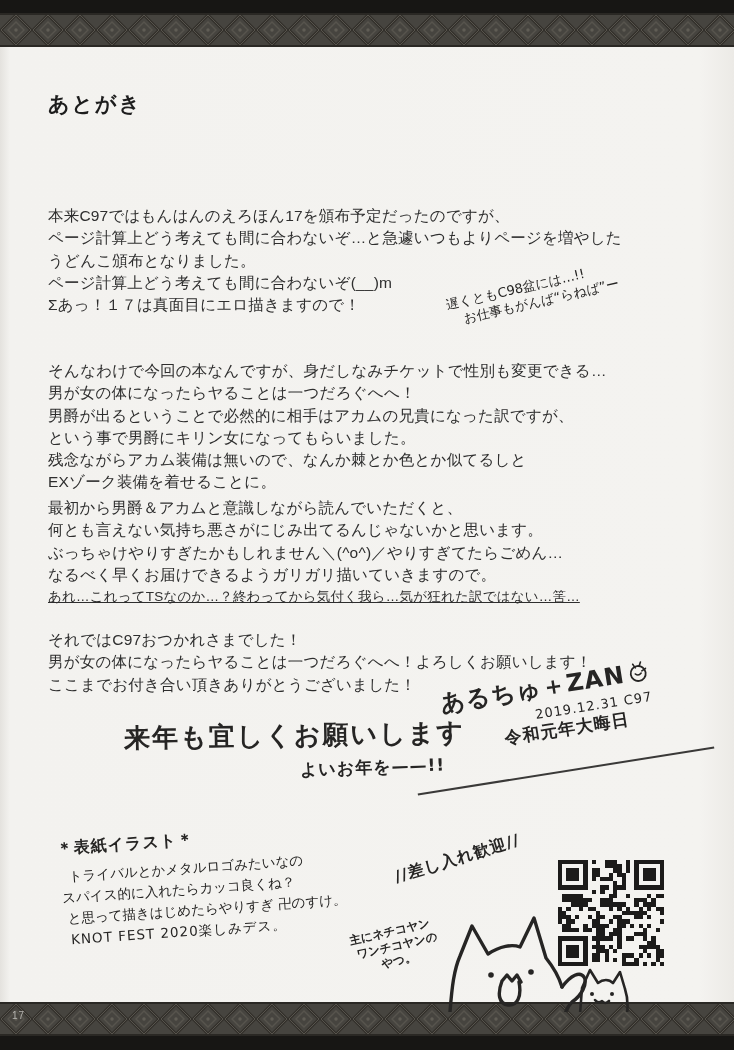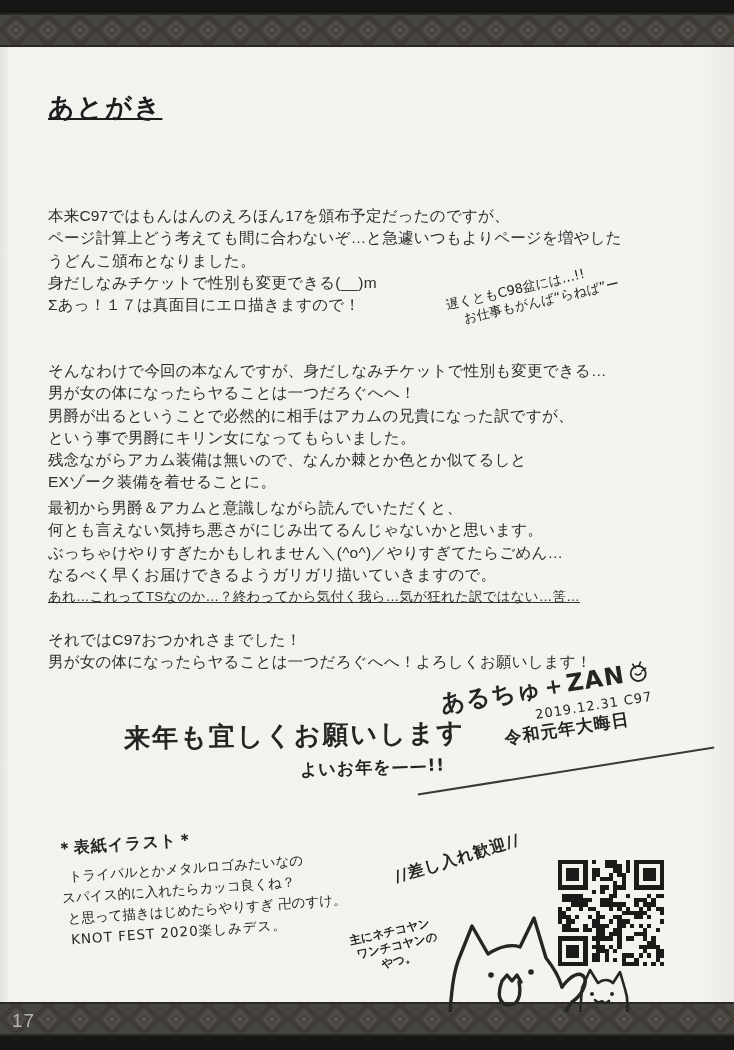--- a/index.html
+++ b/index.html
@@ -8,25 +8,25 @@
        font-family:"Liberation Sans","DejaVu Sans",sans-serif;color:#2b2b2b;}
   .page{position:absolute;inset:0;
         background:linear-gradient(90deg,#e4e2de 0,#f3f2ef 10px,#f4f3f0 700px,#eceae6 734px);}
   
   .band-black{position:absolute;left:0;width:734px;background:#171614;}
   .band-top-black{top:0;height:13px;}
   .band-bottom-black{top:1036px;height:14px;}
   .band-pattern{position:absolute;left:0;width:734px;height:34px;}
   .band-pattern-top{top:13px;}
   .band-pattern-bottom{top:1002px;}
-  .page-number{position:absolute;left:12px;top:1010px;font-size:19px;color:#b5b4b0;
+  .page-number{position:absolute;left:12px;top:1010px;font-size:10px;color:#b5b4b0;
                letter-spacing:1px;z-index:5;}
   
-  .title{position:absolute;left:48px;top:90px;font-size:26px;font-weight:bold;color:#1d1d1d;
-         letter-spacing:2px;text-decoration:underline;}
+  .title{position:absolute;left:48px;top:90px;font-size:21px;font-weight:bold;color:#1d1d1d;
+         letter-spacing:2px;}
   .para{position:absolute;left:48px;font-size:15.5px;line-height:22.3px;letter-spacing:0.2px;
         color:#2e2e2e;white-space:nowrap;}
   .p4 .ln:nth-child(5){font-size:13.5px;text-decoration:underline;}
   
   .hand{position:absolute;color:#262524;white-space:nowrap;
         font-family:"DejaVu Sans",sans-serif;}
   .note-c98{left:452px;top:296px;font-size:13px;line-height:17px;
             transform:rotate(-13deg);transform-origin:left bottom;}
   .note-c98 .ln:nth-child(2){margin-left:14px;}
   .newyear-large{left:124px;top:718px;font-size:26px;font-weight:bold;letter-spacing:2px;
@@ -78,21 +78,21 @@
     <rect width="734" height="2" y="32" fill="#2a2824"></rect>
   </svg>
 
   <div class="title">あとがき</div>
 
 
   <div class="para" style="top:205px">
       <div class="ln">本来C97ではもんはんのえろほん17を頒布予定だったのですが、</div>
       <div class="ln">ページ計算上どう考えても間に合わないぞ…と急遽いつもよりページを増やした</div>
       <div class="ln">うどんこ頒布となりました。</div>
-      <div class="ln">身だしなみチケットで性別も変更できる(__)m</div>
+      <div class="ln">ページ計算上どう考えても間に合わないぞ(__)m</div>
       <div class="ln">Σあっ！１７は真面目にエロ描きますので！</div>
     </div>
 
   <div class="hand note-c98">
       <div class="ln">遅くともC98盆には…!!</div>
       <div class="ln">お仕事もがんば“らねば”ー</div>
     </div>
 
   <div class="para" style="top:360px">
       <div class="ln">そんなわけで今回の本なんですが、身だしなみチケットで性別も変更できる…</div>
@@ -107,20 +107,21 @@
       <div class="ln">最初から男爵＆アカムと意識しながら読んでいただくと、</div>
       <div class="ln">何とも言えない気持ち悪さがにじみ出てるんじゃないかと思います。</div>
       <div class="ln">ぶっちゃけやりすぎたかもしれません＼(^o^)／やりすぎてたらごめん…</div>
       <div class="ln">なるべく早くお届けできるようガリガリ描いていきますので。</div>
       <div class="ln">あれ…これってTSなのか…？終わってから気付く我ら…気が狂れた訳ではない…筈…</div>
     </div>
 
   <div class="para" style="top:629px">
       <div class="ln">それではC97おつかれさまでした！</div>
       <div class="ln">男が女の体になったらヤることは一つだろぐへへ！よろしくお願いします！</div>
+      <div class="ln">ここまでお付き合い頂きありがとうございました！</div>
     </div>
 
   <div class="hand newyear-large">来年も宜しくお願いします</div>
   <div class="hand newyear-small">よいお年を——!!</div>
 
   <div class="hand signature">
     <div class="sig-name">
       <span>あるちゅ＋ZAN</span>
       <svg width="24" height="24" viewBox="0 0 24 24">
         <circle cx="12" cy="13" r="7.5" fill="none" stroke="#262524" stroke-width="1.8"></circle>

